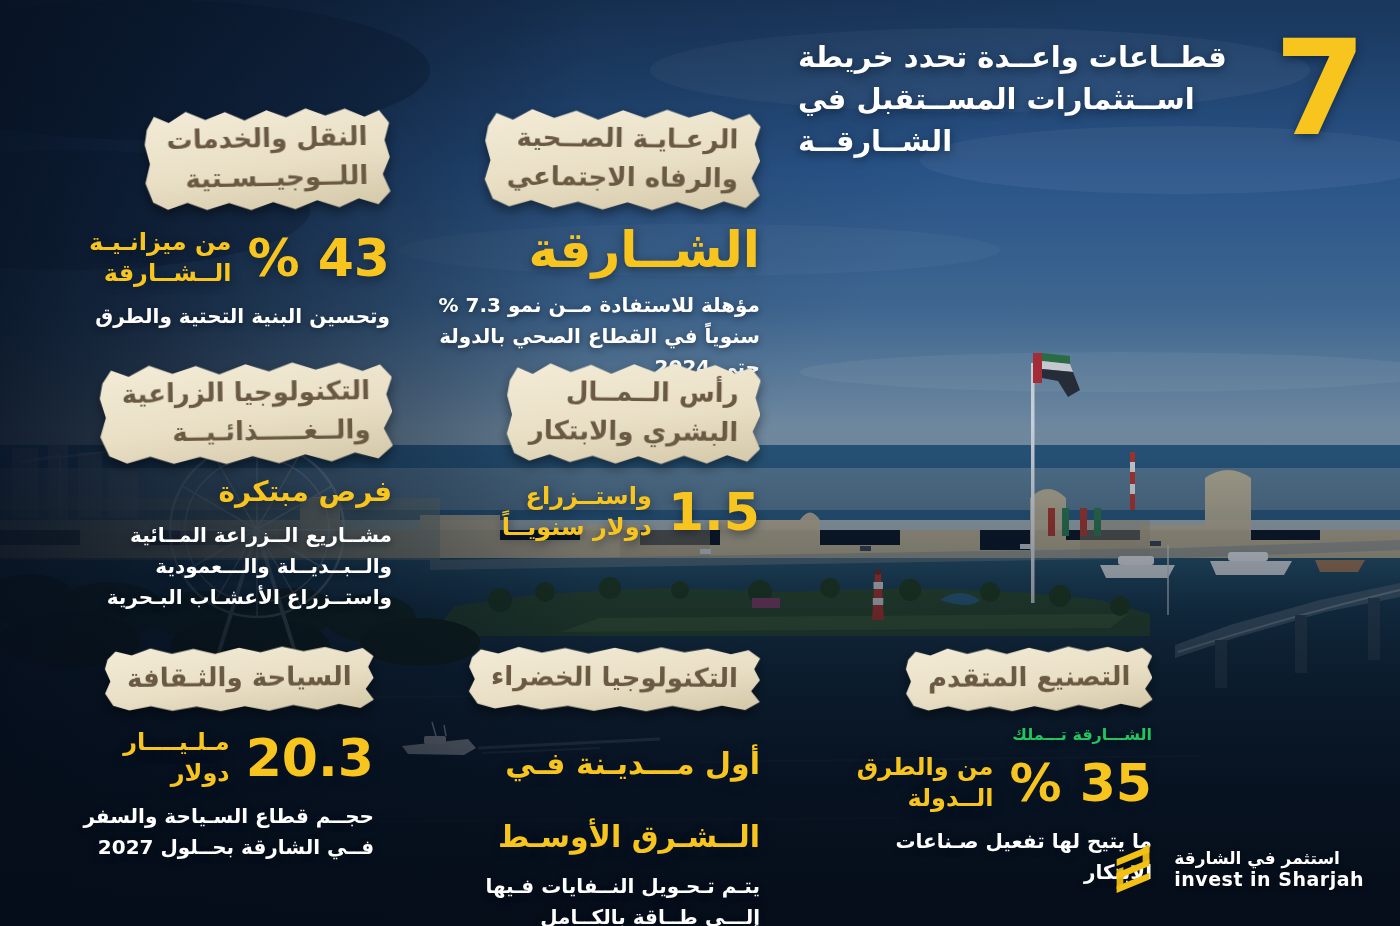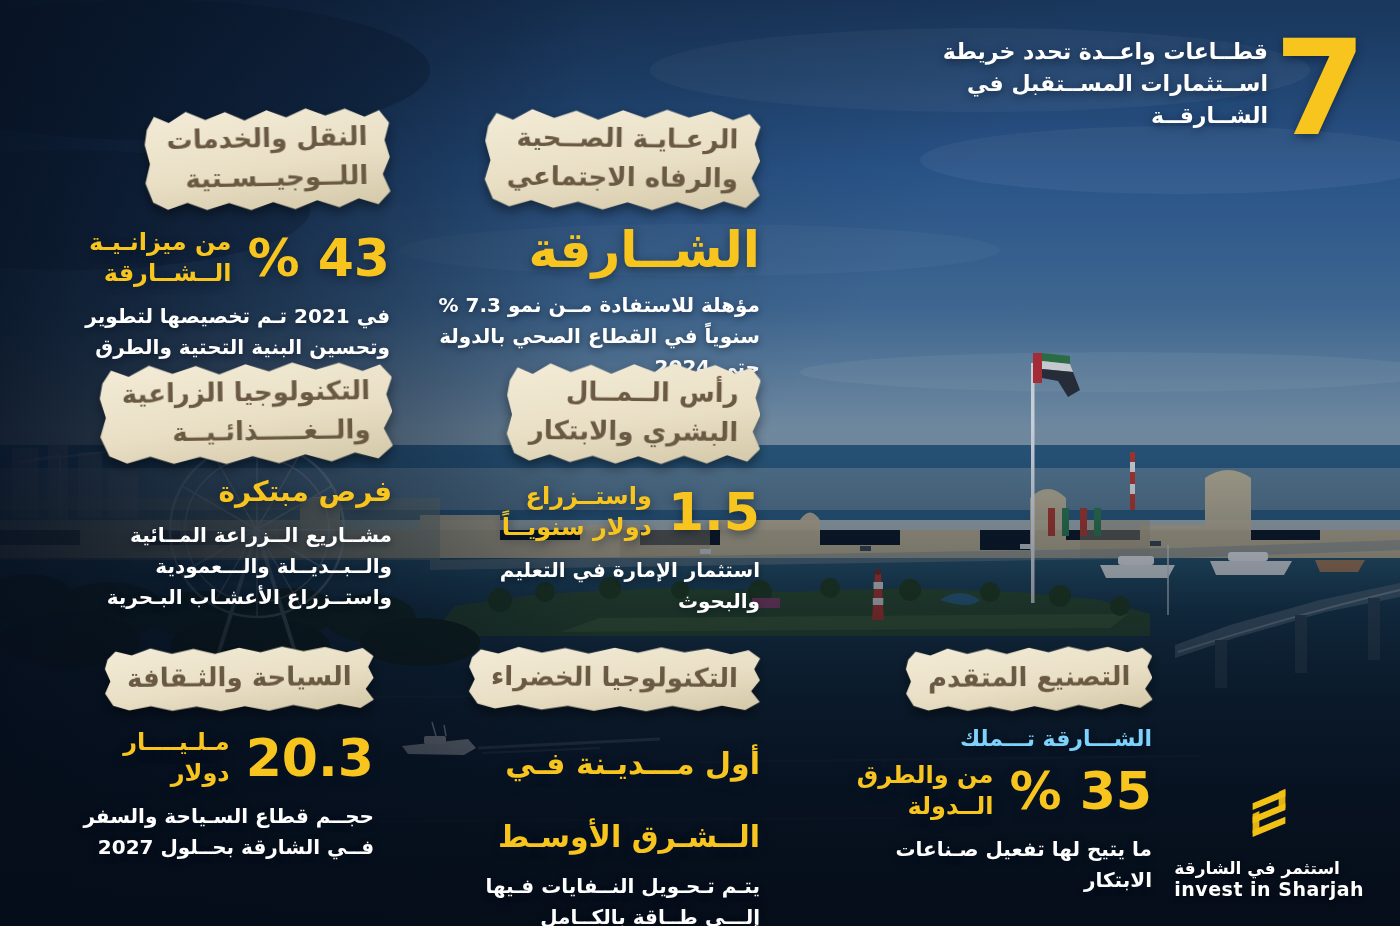--- a/index.html
+++ b/index.html
@@ -6,22 +6,22 @@
   #stage{position:relative;width:1400px;height:926px;overflow:hidden;
          font-family:"DejaVu Sans",sans-serif;}
   #bg{position:absolute;inset:0;z-index:0;}
   .ov{position:absolute;inset:0;z-index:1;pointer-events:none;}
   .ov-tint{background:rgba(16,38,66,.16);}
   .ov-left{background:linear-gradient(90deg,rgba(6,16,32,.78) 0%,rgba(6,16,32,.42) 18%,rgba(6,16,32,0) 42%);}
   .ov-topleft{background:linear-gradient(128deg,rgba(9,22,40,.65) 0%,rgba(9,22,40,.22) 30%,rgba(9,22,40,0) 52%);}
   .ov-bottom{background:linear-gradient(180deg,rgba(4,10,22,0) 46%,rgba(4,10,22,.5) 72%,rgba(5,12,24,.88) 100%);}
   .content{position:absolute;inset:0;z-index:2;}
 
-  .title{position:absolute;top:36px;right:132px;width:470px;direction:rtl;text-align:right;
-         color:#fff;font-weight:bold;font-size:22px;line-height:1.45;
+  .title{position:absolute;top:36px;right:132px;width:470px;direction:rtl;text-align:left;
+         color:#fff;font-weight:bold;font-size:29px;line-height:1.45;
          text-shadow:0 2px 8px rgba(5,15,30,.55);}
   .title .tl{display:block;white-space:nowrap;}
   .big7{position:absolute;top:22px;right:34px;font-size:132px;line-height:1;color:#f7c51d;
         font-weight:bold;text-shadow:0 4px 12px rgba(5,15,30,.45);}
 
   .sec{position:absolute;direction:rtl;text-align:right;font-weight:bold;}
   .paper-wrap{display:inline-block;filter:drop-shadow(0 5px 6px rgba(0,0,0,.45));}
   .paper{display:inline-block;background:linear-gradient(172deg,#f4ecd8 0%,#e9dfc5 55%,#d2c6a6 100%);
          padding:13px 22px 16px;color:#6a5943;font-size:26px;line-height:1.5;
          clip-path:polygon(1% 20%,4% 8%,10% 14%,17% 4%,25% 12%,33% 5%,41% 13%,50% 4%,58% 11%,66% 3%,
@@ -38,35 +38,35 @@
   .sec-7 .paper-wrap{transform:rotate(-.6deg);}
 
   .yel{color:#f7c51d;text-shadow:0 3px 10px rgba(8,20,40,.55);}
   .stat-row{display:flex;align-items:center;gap:16px;margin-top:14px;}
   .num{font-size:52px;line-height:1;white-space:nowrap;}
   .lbl .ll{display:block;font-size:24px;line-height:1.3;white-space:nowrap;}
   .word{display:block;margin-top:10px;font-size:50px;line-height:1.1;white-space:nowrap;}
   .word.md{font-size:28px;}
   .wl{display:block;font-size:30px;line-height:1.5;white-space:nowrap;margin-top:28px;}
   .stat-lines{margin-top:10px;}
-  .lead{margin:12px 0 0;font-size:22px;color:#7dd3fc;line-height:1.3;
+  .lead{margin:12px 0 0;font-size:16px;color:#22c55e;line-height:1.3;
         text-shadow:0 2px 6px rgba(5,15,30,.5);white-space:nowrap;}
   .body{margin:12px 0 0;font-size:20px;color:#fff;line-height:1.55;
         text-shadow:0 2px 6px rgba(5,15,30,.5);}
   .bl{display:block;white-space:nowrap;}
 
   .sec-1{top:106px;left:78px;width:312px;}
   .sec-2{top:106px;left:448px;width:312px;}
   .sec-3{top:360px;left:70px;width:322px;}
   .sec-4{top:360px;left:460px;width:300px;}
   .sec-5{top:645px;left:74px;width:300px;}
   .sec-6{top:645px;left:448px;width:312px;}
   .sec-7{top:645px;left:840px;width:312px;}
 
-  .logo{position:absolute;right:36px;bottom:26px;display:flex;align-items:center;gap:14px;flex-direction:column;}
+  .logo{position:absolute;right:36px;bottom:26px;display:flex;align-items:center;gap:14px;}
   .logo-text{display:flex;flex-direction:column;color:#fff;text-align:left;
              text-shadow:0 2px 5px rgba(0,0,0,.5);}
   .logo-ar{font-size:17px;font-weight:bold;direction:rtl;text-align:left;}
   .logo-en{font-size:19px;font-weight:bold;letter-spacing:.5px;}
 </style>
 </head>
 <body>
 
 <div id="stage">
 
@@ -217,21 +217,20 @@
         <span class="hl">اللــوجيــسـتية</span>
       </div></div>
       <div class="stat-row">
         <span class="num yel">43 %</span>
         <span class="lbl">
           <span class="ll yel">من ميزانـيـة</span>
           <span class="ll yel">الــشــارقة</span>
         </span>
       </div>
       <p class="body">
-        <span class="bl">في 2021 تـم تخصيصها لتطوير</span>
         <span class="bl">وتحسين البنية التحتية والطرق</span>
       </p>
     </section>
 
     <section class="sec sec-2">
       <div class="paper-wrap"><div class="paper">
         <span class="hl">الرعـايـة الصــحية</span>
         <span class="hl">والرفاه الاجتماعي</span>
       </div></div>
       <span class="word yel">الشــارقة</span>
@@ -260,24 +259,20 @@
         <span class="hl">رأس الــمــال</span>
         <span class="hl">البشري والابتكار</span>
       </div></div>
       <div class="stat-row">
         <span class="num yel">1.5</span>
         <span class="lbl">
           <span class="ll yel">واستــزراع</span>
           <span class="ll yel">دولار سنويــاً</span>
         </span>
       </div>
-      <p class="body">
-        <span class="bl">استثمار الإمارة في التعليم</span>
-        <span class="bl">والبحوث</span>
-      </p>
     </section>
 
     <section class="sec sec-5">
       <div class="paper-wrap"><div class="paper">
         <span class="hl">السياحة والثـقافة</span>
       </div></div>
       <div class="stat-row">
         <span class="num yel">20.3</span>
         <span class="lbl">
           <span class="ll yel">مـلـيــــار</span>

